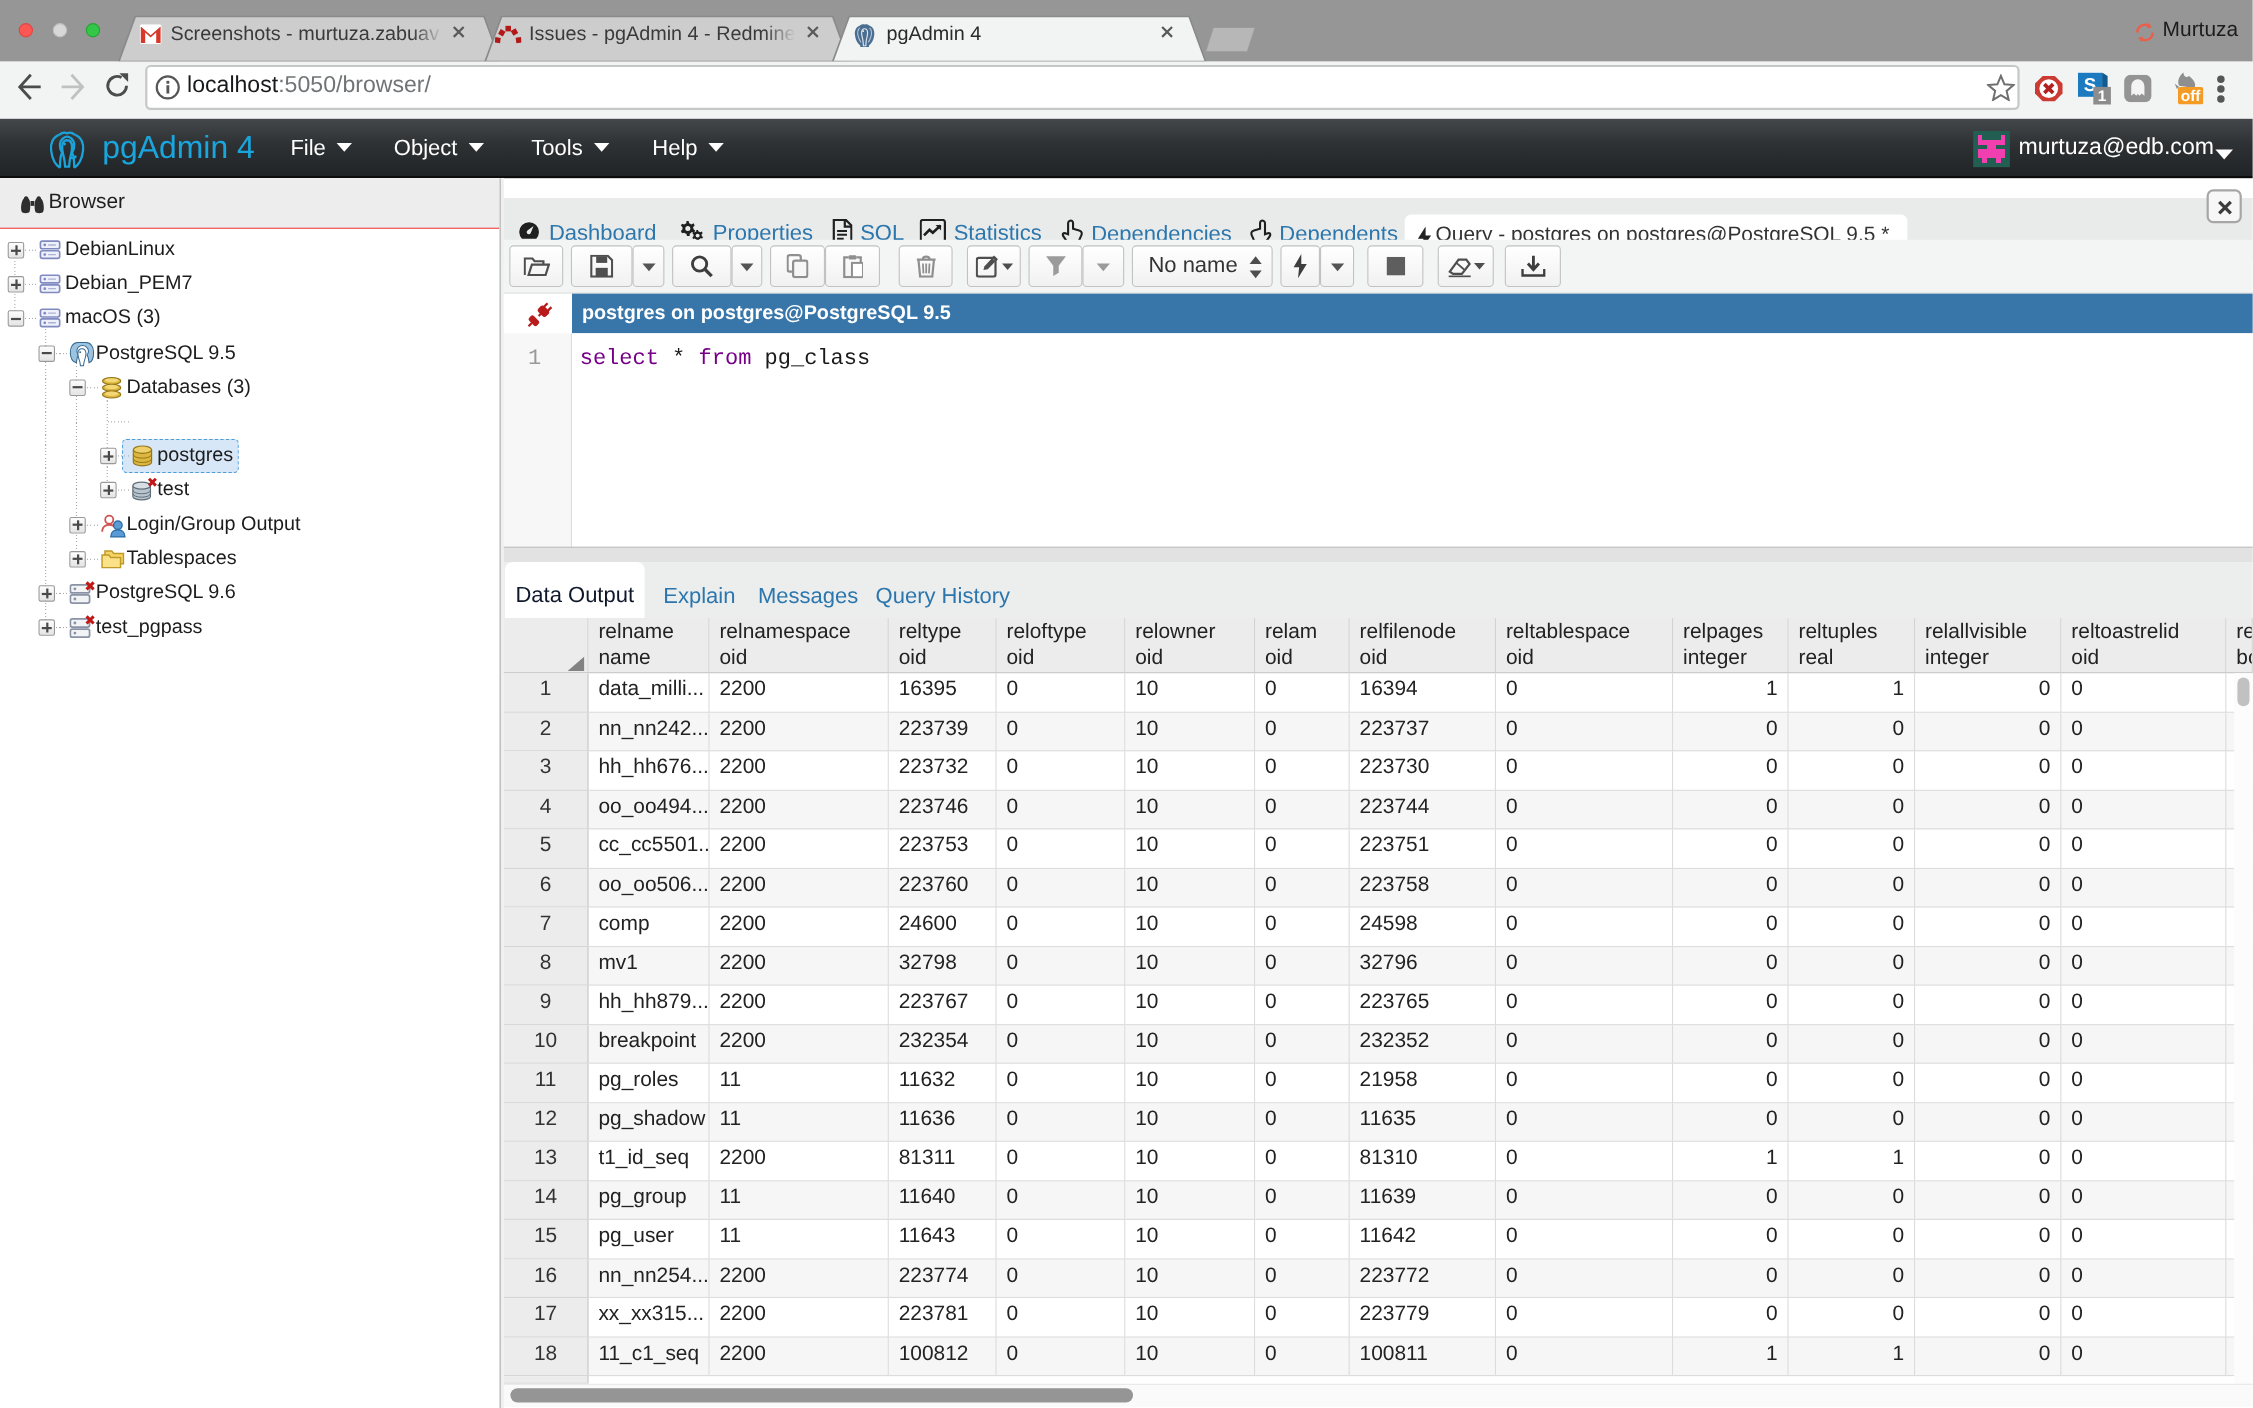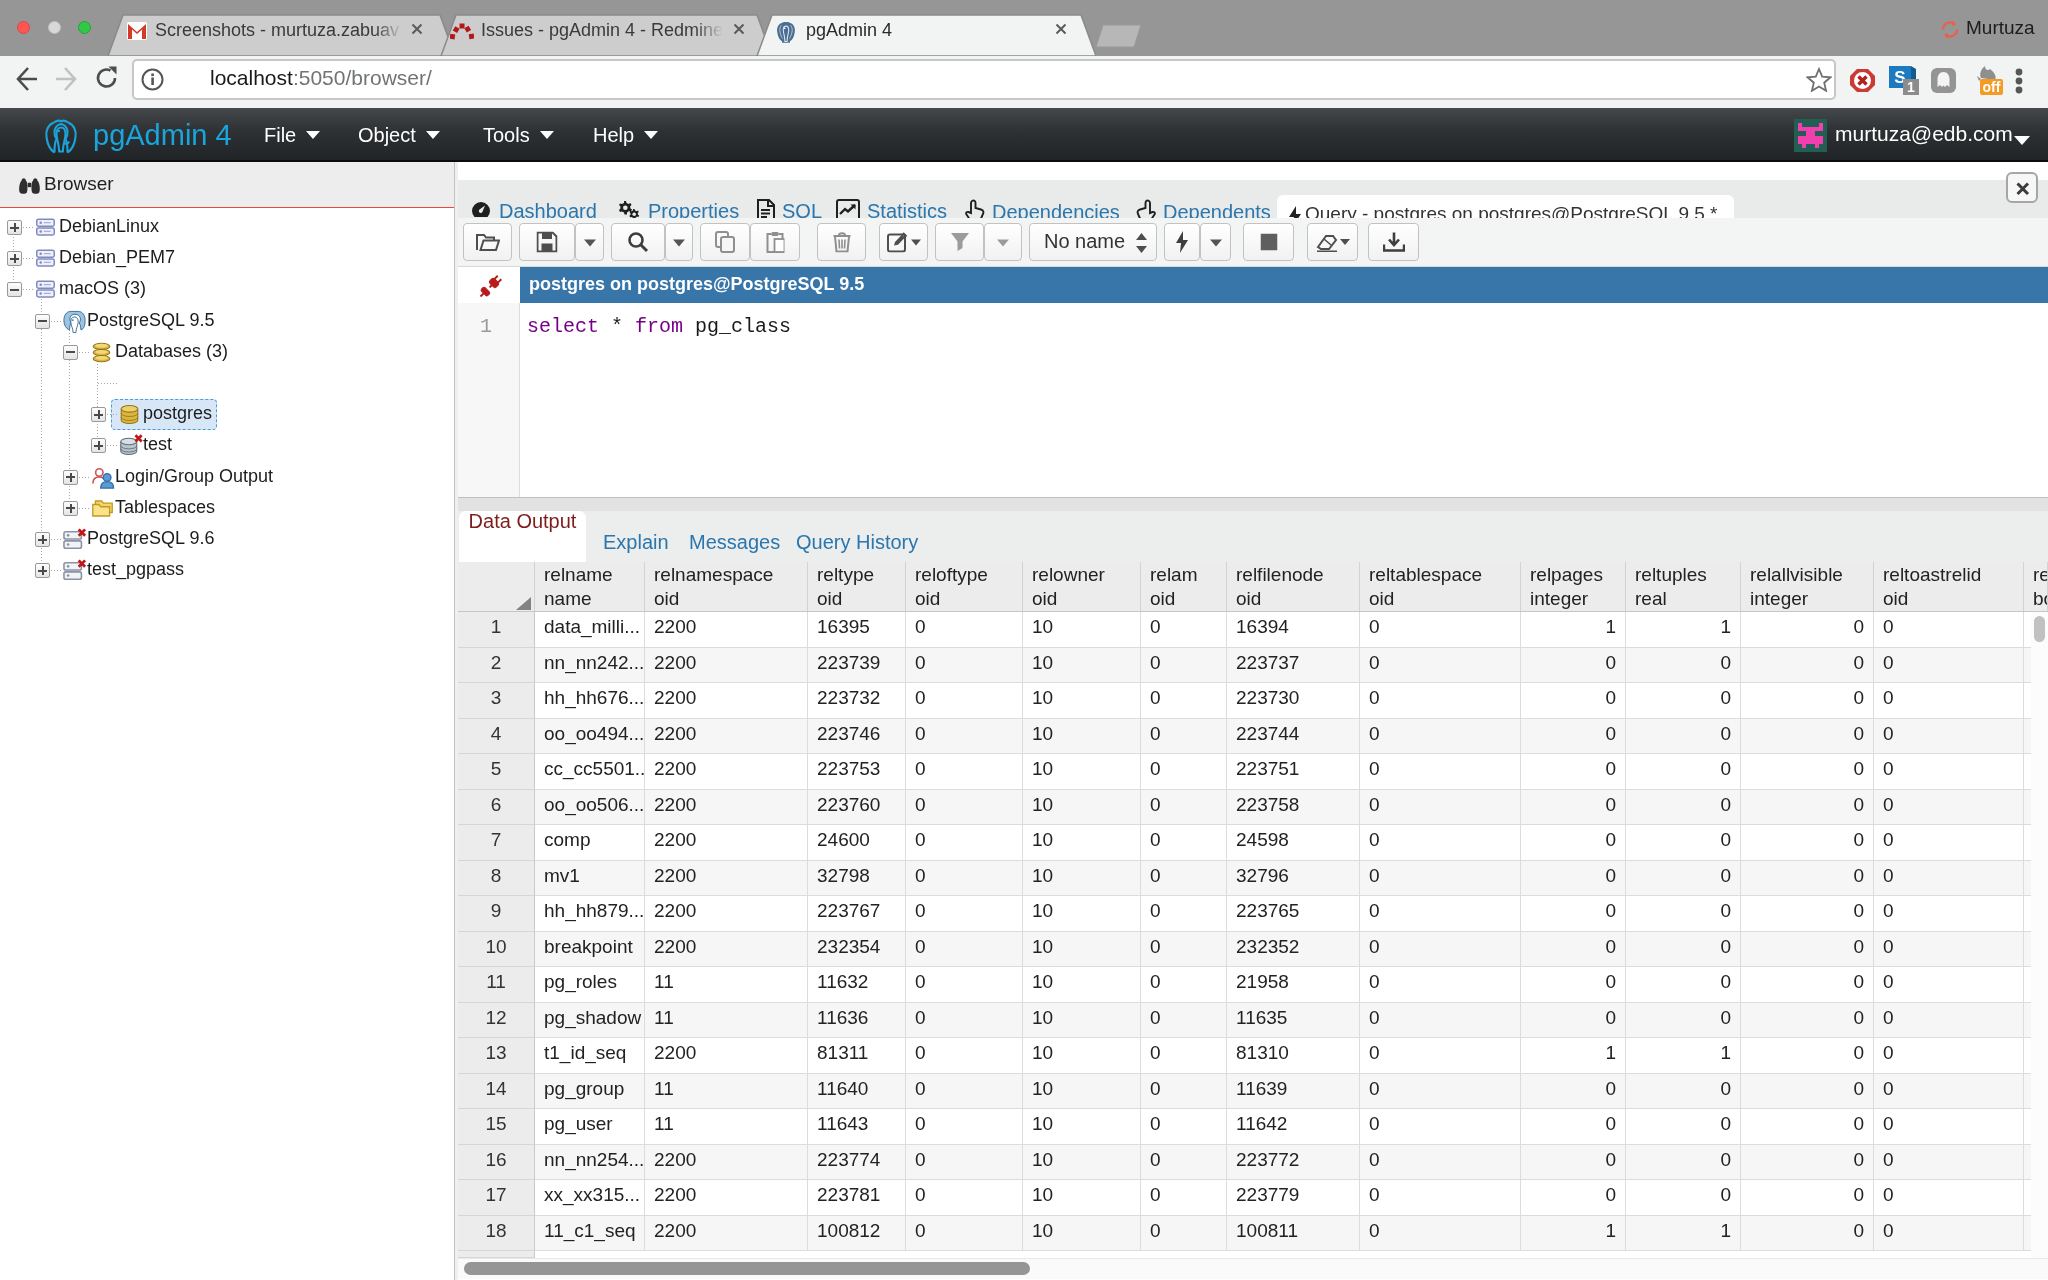--- a/index.html
+++ b/index.html
@@ -15,21 +15,21 @@
 #l-grn { left:78px; background:#33c748; border:1px solid #24a532; }
 .tab-title { position:absolute; top:20px; font-size:18px; color:#3a3a3a; white-space:nowrap; overflow:hidden; }
 .fadeout:after { content:""; position:absolute; right:0; top:0; width:28px; height:100%; background:linear-gradient(90deg,rgba(205,205,205,0),#cdcdcd); }
 .tab-x { position:absolute; top:21px; width:16px; height:16px; }
 .tab-x svg { display:block; }
 #profile-name { left:1966px; top:17px; font-size:19px; color:#1c1c1c; }
 
 
 #ctoolbar { left:0; top:56px; width:2048px; height:52px; background:#f2f3f3; }
 #addrbar { left:132px; top:59px; width:1704px; height:41px; background:#fff; border:2px solid #c6c7c7; border-radius:5px; }
-#url { left:170px; top:66px; font-size:21px; color:#18191a;margin-left:40px; }
+#url { left:170px; top:66px; font-size:21px; color:#18191a; }
 #url span { color:#717476; }
 
 
 #pghead { left:0; top:108px; width:2048px; height:54px; background:linear-gradient(180deg,#45484a 0%,#2e3133 45%,#212426 100%); border-bottom:2px solid #0b0c0d; }
 #pglogo-text { left:93px; top:119px; font-size:29px; color:#1aa5dc; }
 .menu-item { top:124px; font-size:20px; color:#fff; }
 .menu-caret { display:inline-block; margin-left:10px; vertical-align:3px; width:0; height:0; border-left:7px solid transparent; border-right:7px solid transparent; border-top:8px solid #fff; }
 #useravatar { left:1794px; top:119px; width:33px; height:33px; background:#1e5c50; }
 #username { left:1835px; top:122px; font-size:21px; color:#fff; }
 #usercaret { left:2014px; top:136px; width:0; height:0; border-left:8px solid transparent; border-right:8px solid transparent; border-top:9px solid #fff; }
@@ -72,21 +72,21 @@
 #plugicon { left:475px; top:272px; }
 #editor { left:520px; top:303px; width:1528px; height:194px; background:#fff; }
 #lnum { left:458px; top:315px; width:34px; text-align:right; font-family:"Liberation Mono",monospace; font-size:20px; color:#999; }
 #code { left:527px; top:315px; font-family:"Liberation Mono",monospace; font-size:20px; color:#1a1a1a; }
 #code .kw { color:#770088; }
 
 #splitter { left:458px; top:497px; width:1590px; height:14px; background:#e2e2e2; border-top:1px solid #c0c0c0; }
 
 #btabs { left:458px; top:511px; width:1590px; height:51px; background:#eceded; }
 .btab { position:absolute; top:20px; font-size:20px; color:#2a76ad; }
-#dotab { position:absolute; left:1px; top:0px; width:127px; height:51px; background:#fff; border-radius:7px 7px 0 0; color:#7f1d1d; font-size:20px; text-align:center; line-height:20px; }
+#dotab { position:absolute; left:1px; top:0px; width:127px; height:51px; background:#fff; border-radius:7px 7px 0 0; color:#0f172a; font-size:20px; text-align:center; padding-top:20px; line-height:20px; }
 
 
 #grid { left:458px; top:562px; width:1590px; height:696px; background:#fff; }
 .grow { display:flex; height:35.5px; }
 .gc { flex:none; border-right:1px solid #dcdcdc; border-bottom:1px solid #dcdcdc; padding:4px 0 0 9px; font-size:19px; color:#222; overflow:hidden; white-space:nowrap; }
 .rn { width:77px; background:#ececec; border-right:1px solid #c9c9c9; border-bottom:1px solid #d6d6d6; text-align:center; padding-left:0; color:#333; }
 .num { text-align:right; padding-right:9px; padding-left:0; }
 .grow.even { background:#f6f6f6; }
 #ghead { display:flex; height:50px; background:#ececec; border-bottom:1px solid #c6c6c6; font-size:19px; color:#2e2e2e; }
 #ghead .gc { border-right:1px solid #d2d2d2; border-bottom:none; line-height:24px; padding-top:1px; background:#ececec; }

